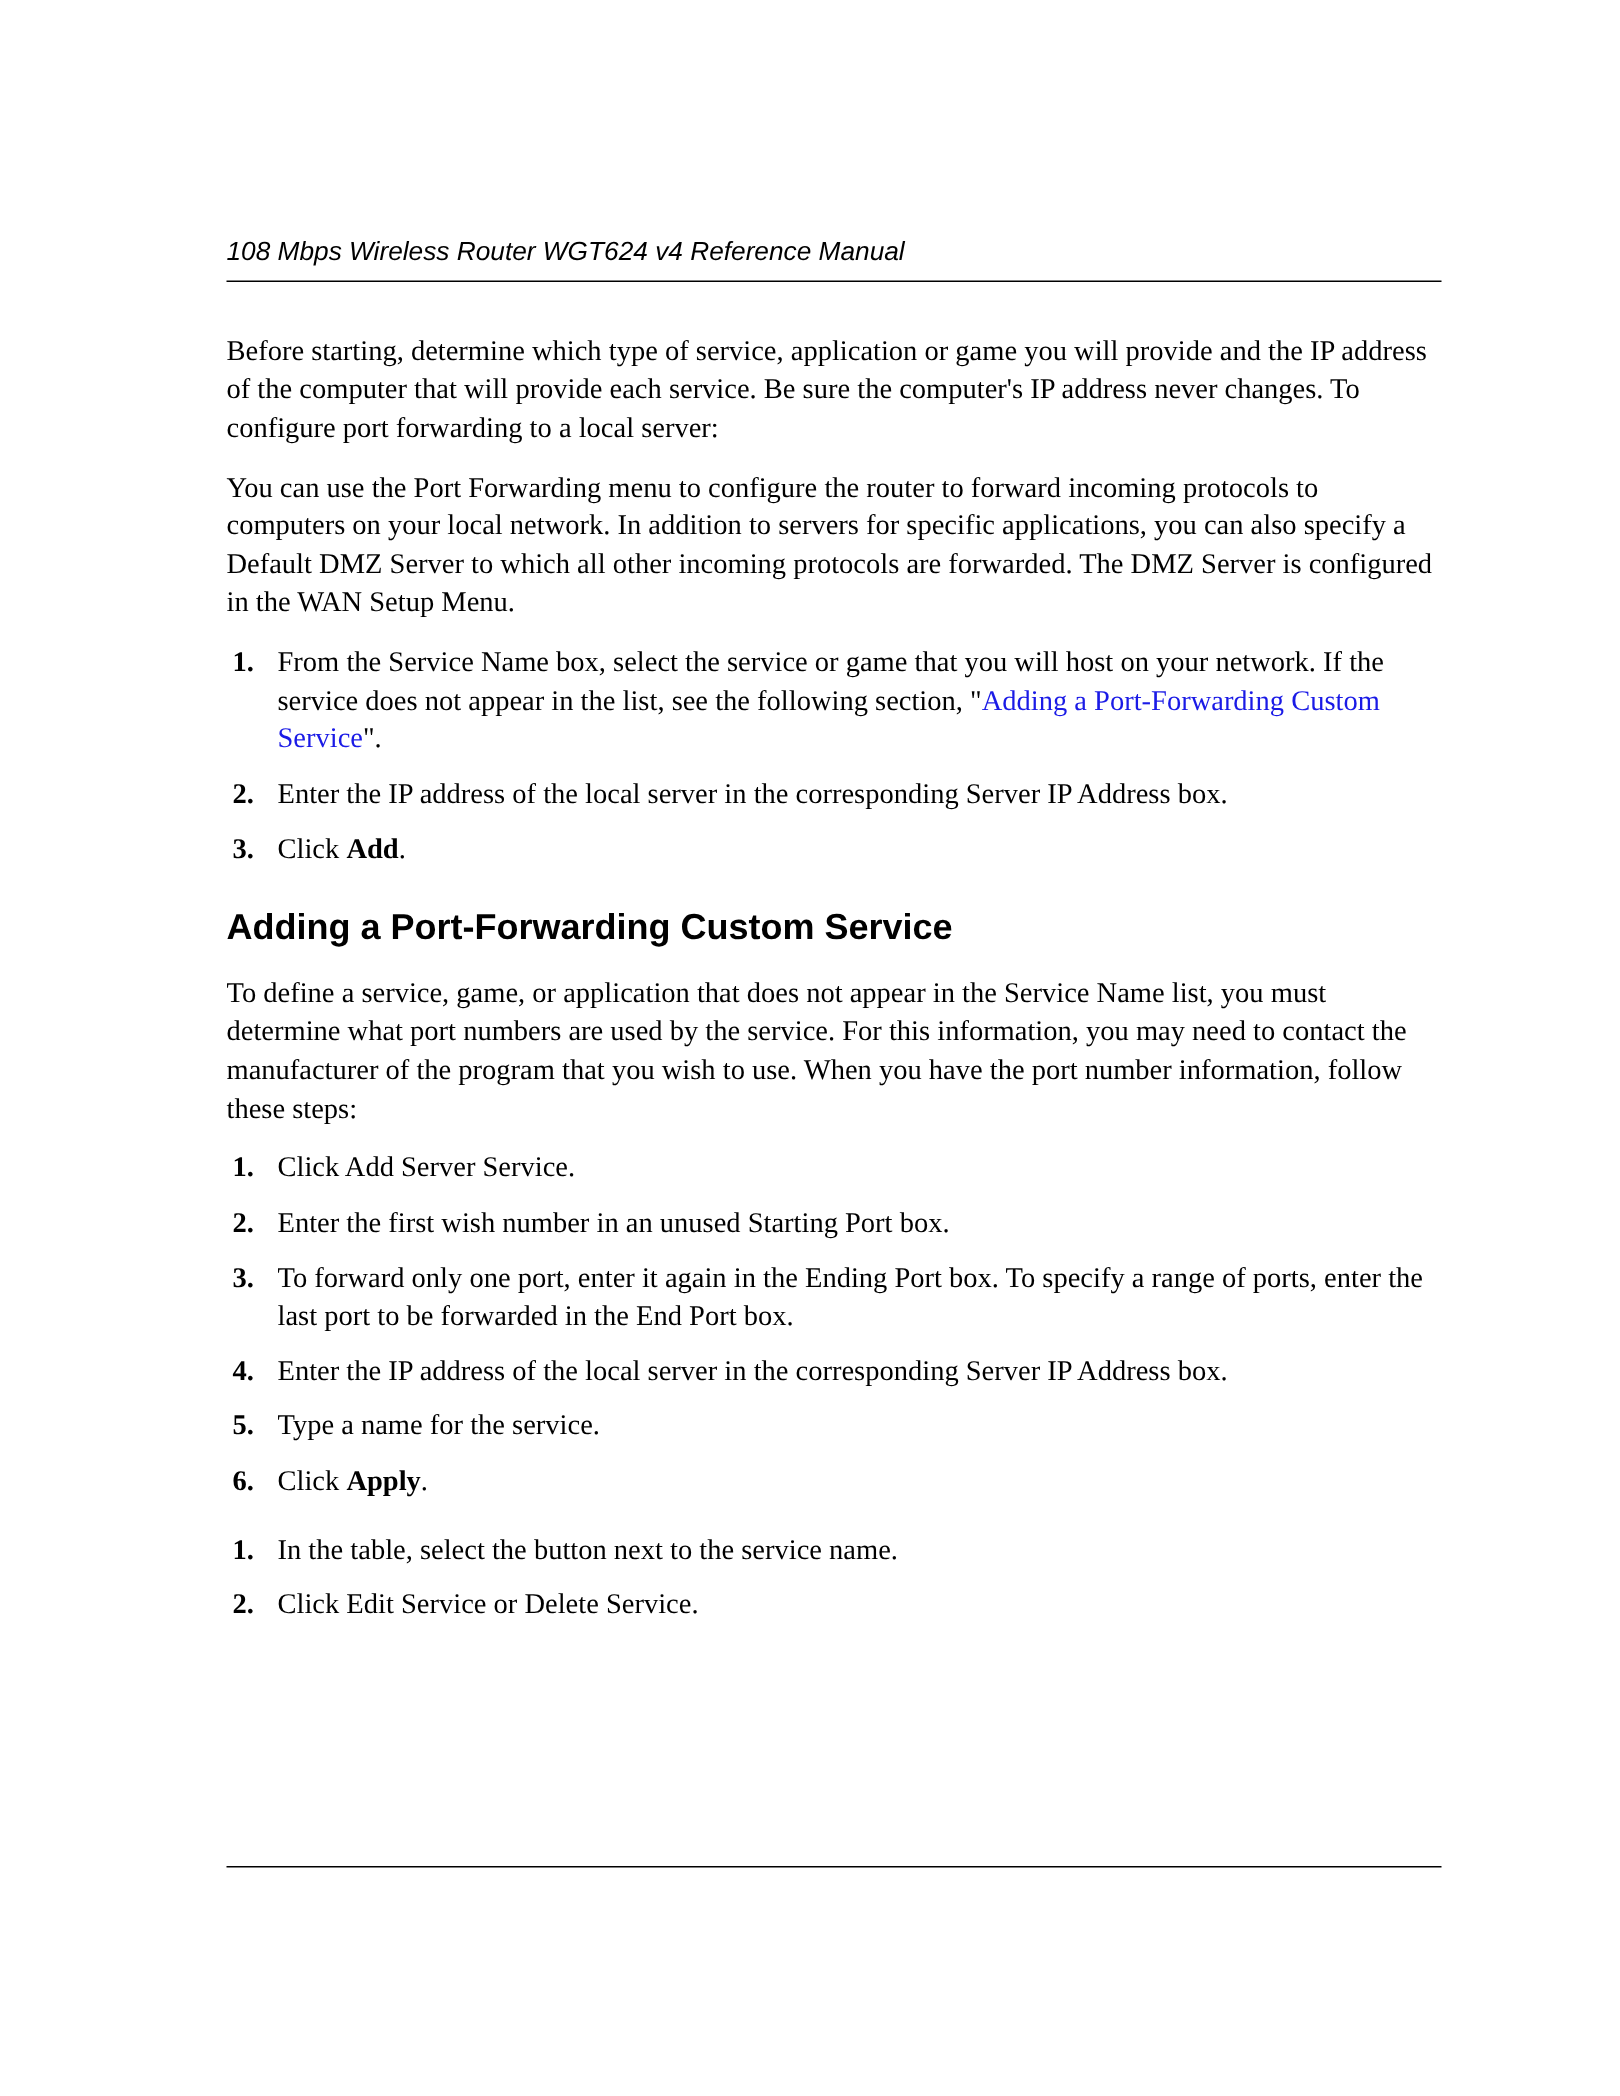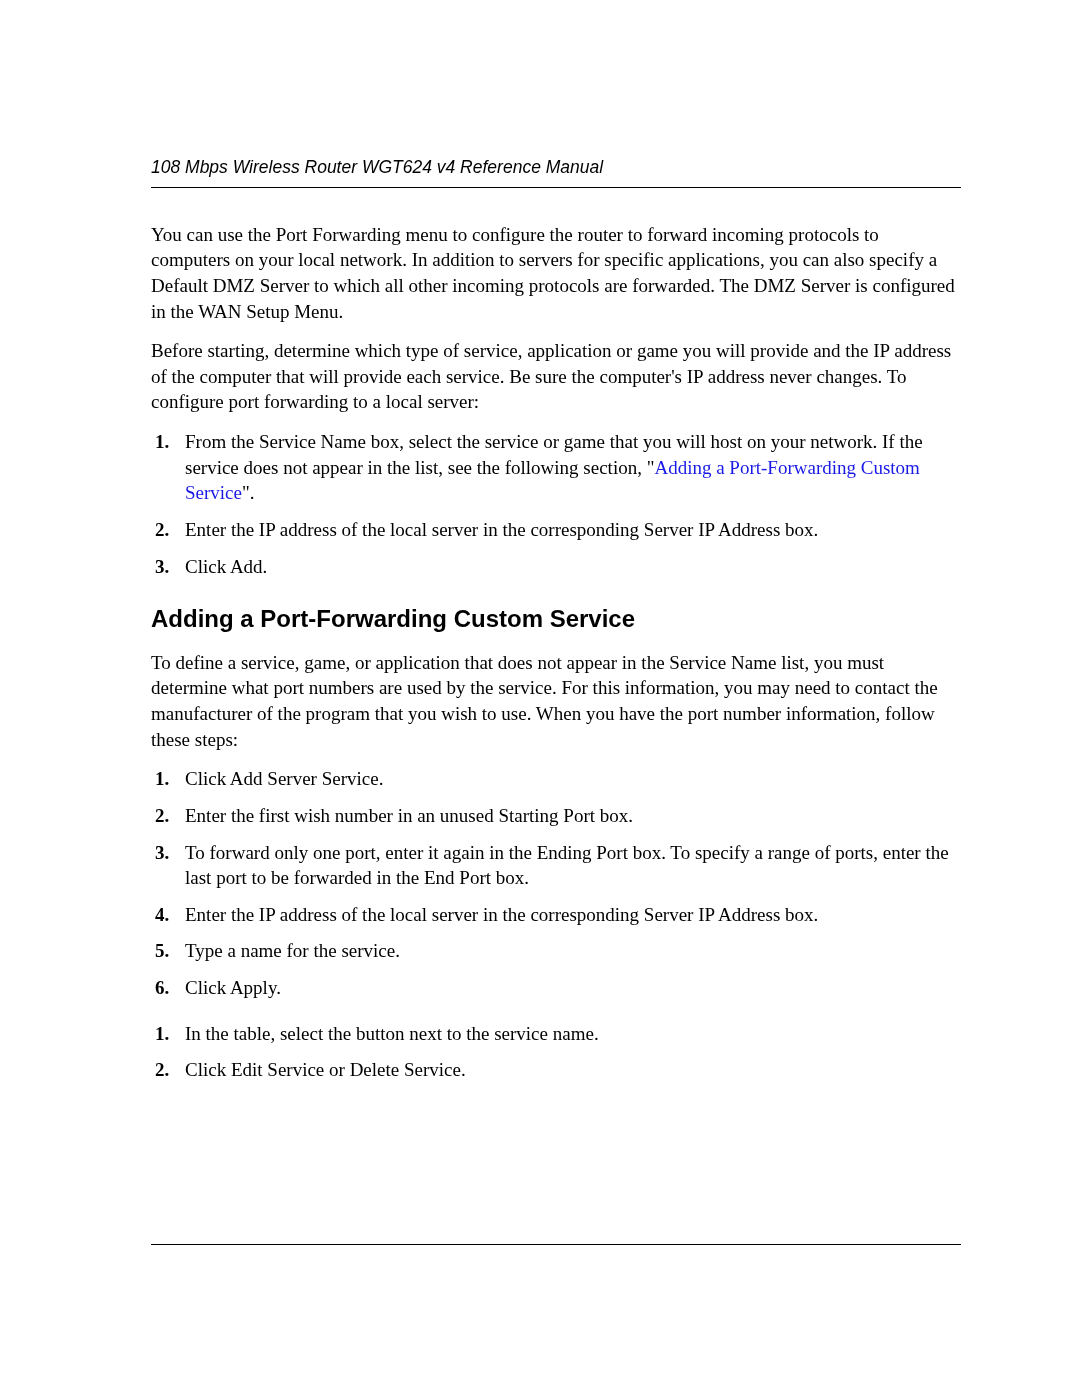--- a/index.html
+++ b/index.html
@@ -51,21 +51,21 @@
   .link {
     color: #1a1ae6;
   }
   h2.sec {
     font-family: Arial, Helvetica, sans-serif;
     font-weight: bold;
     font-size: 24px;
     margin: 24px 0 14px 0;
   }
   .bold {
-    font-weight: normal;
+    font-weight: bold;
   }
   .footer {
     position: absolute;
     left: 135px;
     right: 135px;
     top: 1244px;
   }
   .footer-rule {
     border-top: 1px solid #000;
     height: 0;
@@ -85,22 +85,22 @@
     font-size: 14px;
   }
 </style>
 </head>
 <body>
 
 <div class="page">
 
   <div class="running-head">108 Mbps Wireless Router WGT624 v4 Reference Manual</div>
 
+  <p class="body">Before starting, determine which type of service, application or game you will provide and the IP address of the computer that will provide each service. Be sure the computer's IP address never changes. To configure port forwarding to a local server:</p>
   <p class="body">You can use the Port Forwarding menu to configure the router to forward incoming protocols to computers on your local network. In addition to servers for specific applications, you can also specify a Default DMZ Server to which all other incoming protocols are forwarded. The DMZ Server is configured in the WAN Setup Menu.</p>
-  <p class="body">Before starting, determine which type of service, application or game you will provide and the IP address of the computer that will provide each service. Be sure the computer's IP address never changes. To configure port forwarding to a local server:</p>
 
   <ol class="num">
     <li>
       <span>From the Service Name box, select the service or game that you will host on your network. If the service does not appear in the list, see the following section, "</span><span class="link">Adding a Port-Forwarding Custom Service</span><span>".</span>
     </li>
     <li>Enter the IP address of the local server in the corresponding Server IP Address box.</li>
     <li>
       <span>Click </span><span class="bold">Add</span><span>.</span>
     </li>
   </ol>

